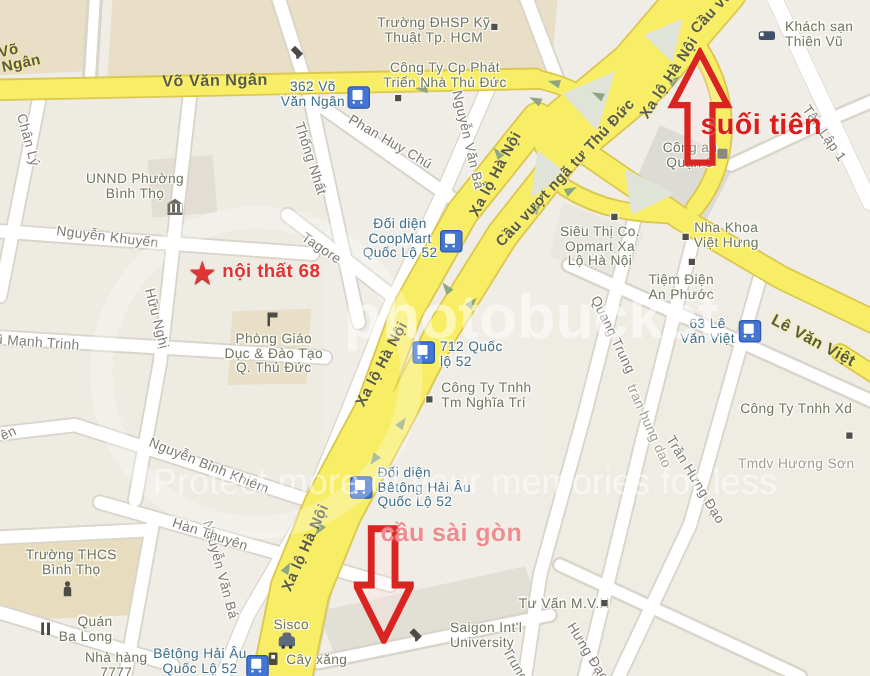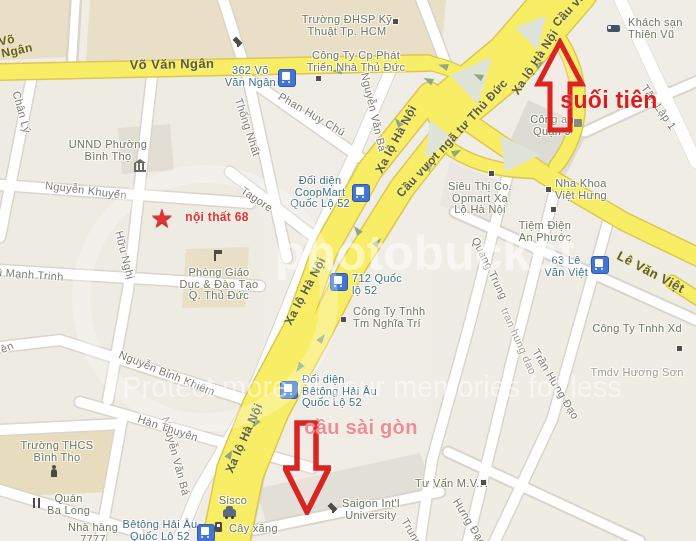--- a/index.html
+++ b/index.html
@@ -15,21 +15,21 @@
   .ar{transform:translate(-100%,-50%) rotate(var(--r,0deg));text-align:right;}
   .ln{display:block;line-height:11.5px;}
   .poi{color:#6f7760;text-align:center;}
   .poi2{color:#a29e93;margin-top:32px;}
   .bl{color:#40708a;text-align:center;}
   .rd{font-weight:bold;font-size:13px;color:#5b5b4a;letter-spacing:.4px;
       text-shadow:-1px -1px 0 rgba(250,242,130,.7),1px 1px 0 rgba(250,242,130,.7);}
   .rd2{font-size:12px;}
   .gray2{color:#a5a199;}
   .redbig{font-weight:bold;font-size:23px;color:#dc1d1d;z-index:60;text-shadow:0 0 2px rgba(255,255,255,.7);}
-  .redmed{font-weight:bold;font-size:12px;color:#e13434;z-index:60;text-shadow:0 0 2px rgba(255,255,255,.7);}
+  .redmed{font-weight:bold;font-size:15px;color:#e13434;z-index:60;text-shadow:0 0 2px rgba(255,255,255,.7);}
   .pink{font-weight:bold;font-size:20px;color:#ee8d8f;z-index:60;text-shadow:0 0 2px rgba(255,255,255,.7);}
   .star{font-size:26px;line-height:26px;color:#e13434;z-index:60;
         text-shadow:0 1px 1px #9c1d1d;}
   
   .ic{position:absolute;z-index:15;}
   .bus{width:16px;height:16px;background:#4276d2;border:1px solid #2f58a8;border-radius:3px;}
   .bus::before{content:"";position:absolute;left:3px;top:2px;width:8px;height:8px;background:#fff;border-radius:1px;}
   .bus::after{content:"";position:absolute;left:3px;top:11px;width:2px;height:2px;background:#fff;border-radius:50%;box-shadow:6px 0 #fff;}
   .sq{width:5px;height:5px;background:#514f49;box-shadow:0 0 0 1px rgba(255,255,255,.7);}
   .museum{width:12px;height:7px;border-bottom:2px solid #6b6a62;
@@ -274,34 +274,34 @@
   <div class="lbl poi" style="left:637px;top:350px;line-height:12px">
     <span class="ln">Công Ty Tnhh Xd</span>
     <span class="ln poi2">Tmdv Hương Sơn</span>
   </div>
   <div class="ic sq" style="left:677px;top:346px"></div>
   <div class="lbl poi" style="left:57px;top:451px;line-height:13px">
     <span class="ln">Trường THCS</span>
     <span class="ln">Bình Thọ</span>
   </div>
   <div class="ic person" style="left:49px;top:465px"></div>
-  <div class="lbl poi al" style="left:47px;top:504px;text-align:center">
+  <div class="lbl poi al" style="left:47px;top:504px;text-align:right">
     <span class="ln">Quán</span>
     <span class="ln">Ba Long</span>
   </div>
   <div class="ic fork" style="left:33px;top:498px"></div>
   <div class="lbl poi" style="left:93px;top:533px">
     <span class="ln">Nhà hàng</span>
     <span class="ln">7777</span>
   </div>
   <div class="lbl poi" style="left:233px;top:500px">Sisco</div>
   <div class="ic car" style="left:223px;top:509px"></div>
   <div class="lbl poi al" style="left:229px;top:528px;text-align:left">Cây xăng</div>
   <div class="ic gas" style="left:215px;top:522px"></div>
-  <div class="lbl poi al" style="left:342px;top:509px;text-align:center">
+  <div class="lbl poi al" style="left:360px;top:509px;text-align:left">
     <span class="ln">Saigon Int'l</span>
     <span class="ln">University</span>
   </div>
   <div class="ic cap" style="left:327px;top:503px"></div>
   <div class="lbl poi al" style="left:415px;top:483px;text-align:left">Tư Vấn M.V.H</div>
   <div class="ic sq" style="left:481px;top:480px"></div>
 
   <div class="lbl bl ar" style="left:276px;top:76px">
     <span class="ln">362 Võ</span>
     <span class="ln">Văn Ngân</span>

